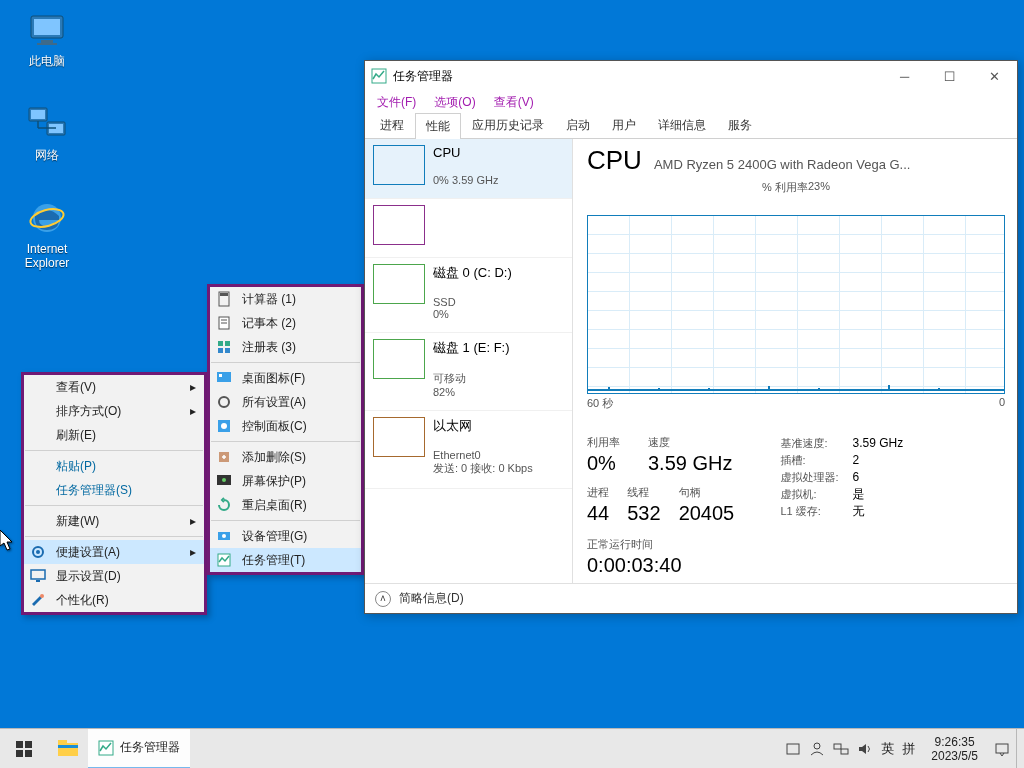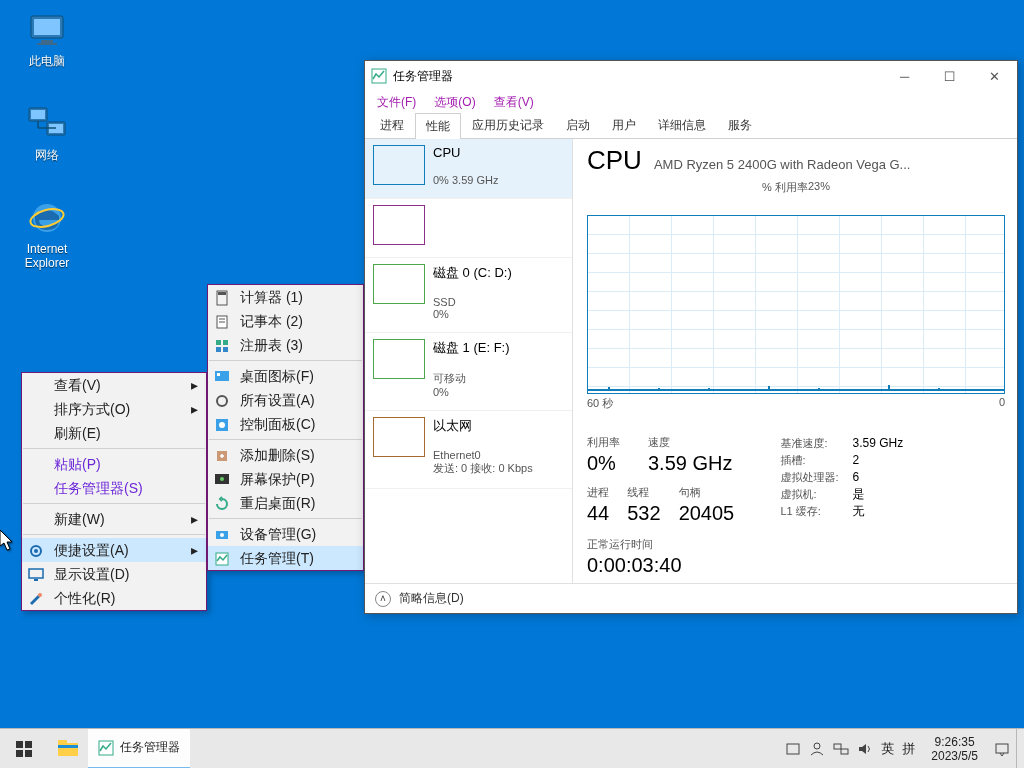--- a/index.html
+++ b/index.html
@@ -6,26 +6,26 @@
 html, body { width: 1024px; height: 768px; overflow: hidden; }
 body { background: #0178d7; position: relative; user-select: none; }
 
 
 .desktop-icons { position: absolute; top: 10px; left: 10px; width: 80px; }
 .di { width: 74px; height: 80px; text-align: center; color: #fff; font-size: 12px; margin-bottom: 14px; cursor: pointer; }
 .di .ic { width: 40px; height: 40px; margin: 0 auto 4px; }
 .di .lbl { text-shadow: 0 1px 1px rgba(0,0,0,.6); line-height: 14px; }
 
 
-.ctx { position: absolute; background: #f2f2f2; border: 1px solid #701a75; box-shadow: 3px 3px 6px rgba(0,0,0,.25); font-size: 14px; color: #222; }
+.ctx { position: absolute; background: #f2f2f2; border: 3px solid #701a75; box-shadow: 3px 3px 6px rgba(0,0,0,.25); font-size: 12px; color: #222; }
 .ctx .row { height: 24px; line-height: 24px; padding: 0 28px 0 32px; position: relative; white-space: nowrap; }
 .ctx .row.sel { background: #cce8ff; }
 .ctx .row .arw { position: absolute; right: 8px; top: 0; }
 .ctx .row .ico { position: absolute; left: 6px; top: 4px; width: 16px; height: 16px; }
-.ctx .row.dis { color: #6d28d9; }
+.ctx .row.dis { color: #0369a1; }
 .ctx hr { border: none; border-top: 1px solid #d0d0d0; margin: 3px 1px; }
 #ctx1 { top: 372px; left: 21px; width: 186px; }
 #ctx2 { top: 284px; left: 207px; width: 157px; }
 
 
 .tm { position: absolute; top: 60px; left: 364px; width: 654px; height: 554px; background: #fff; border: 1px solid #555; box-shadow: 2px 2px 10px rgba(0,0,0,.25); display: flex; flex-direction: column; }
 .tm .titlebar { height: 30px; display: flex; align-items: center; font-size: 12px; color: #000; }
 .tm .titlebar .ticon { width: 16px; height: 16px; margin: 0 6px; }
 .tm .titlebar .spacer { flex: 1; }
 .tm .titlebar .winbtn { width: 45px; height: 30px; display: flex; align-items: center; justify-content: center; color: #555; font-size: 13px; }
@@ -256,21 +256,21 @@
             <div class="t1">磁盘 0 (C: D:)</div>
             <div class="t2" style="white-space:pre">SSD
 0%</div>
           </div>
       </div>
       <div class="sideitem">
         <div class="thumb disk"></div>
         <div class="txt">
             <div class="t1">磁盘 1 (E: F:)</div>
             <div class="t2" style="white-space:pre">可移动
-0%</div>
+82%</div>
           </div>
       </div>
       <div class="sideitem">
         <div class="thumb net"></div>
         <div class="txt">
             <div class="t1">以太网</div>
             <div class="t2" style="white-space:pre">Ethernet0
 发送: 0 接收: 0 Kbps</div>
           </div>
       </div>

